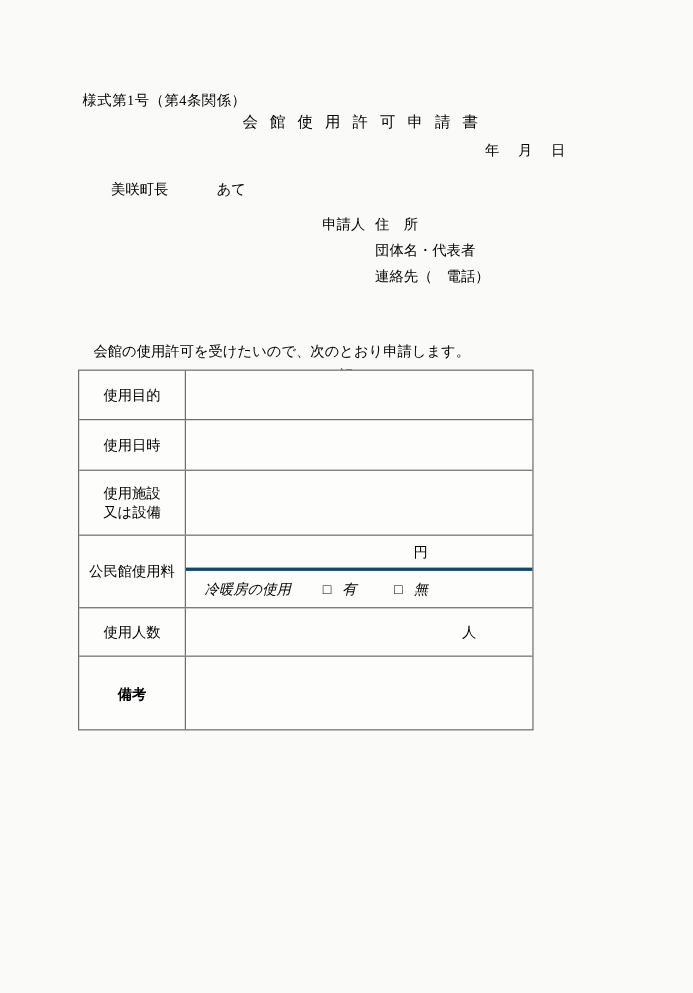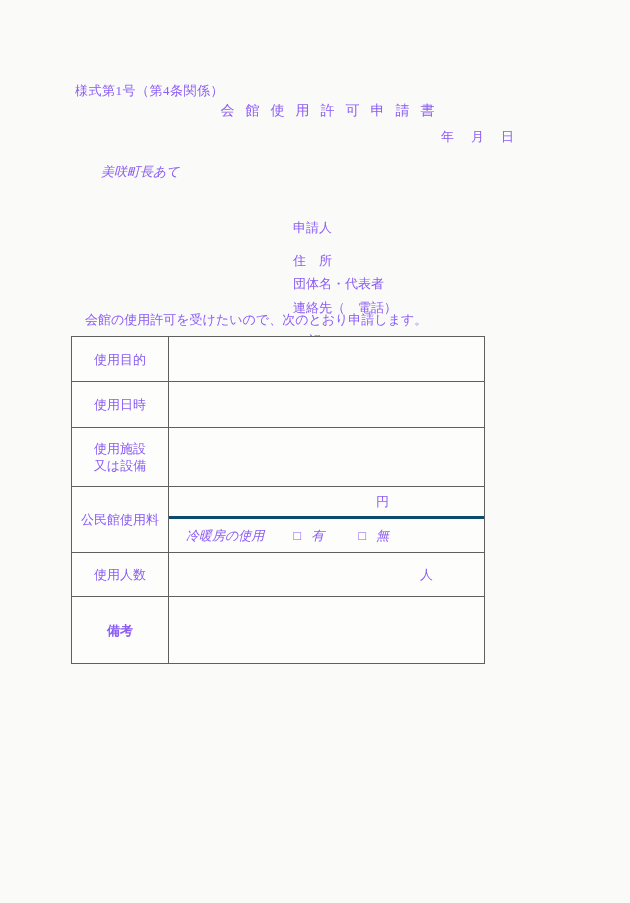--- a/index.html
+++ b/index.html
@@ -6,21 +6,21 @@
   html, body { width: 630px; }
   body {
     font-family: "Liberation Serif", "DejaVu Serif", serif;
     background: #ffffff;
   }
   .page {
     position: relative;
     width: 630px;
     height: 903px;
     background: #fafaf9;
-    color: #8b5cf6;
+    color: #000000;
     font-size: 13px;
     overflow: hidden;
   }
   .abs { position: absolute; }
 
   .form-number { left: 75px; top: 82px; letter-spacing: 0.5px; }
 
   .title-row {
     left: 0; right: 0; top: 102px;
     text-align: center;
@@ -30,28 +30,27 @@
     margin-left: 25px;
   }
 
   .date-line {
     left: 441px; top: 128px;
     display: inline-flex; gap: 17px;
   }
 
   .addressee {
     left: 101px; top: 163px;
-    display: inline-flex;  font-style: italic;
+    display: inline-flex; gap: 44px;
   }
 
   .applicant {
-    left: 293px; top: 216px;
+    left: 293px; top: 192px;
     display: flex; gap: 9px;
     line-height: 23.5px;
-    flex-direction: column;
   }
   .applicant .fields div { height: 23.5px; }
   .contact-line {
     width: 218px;
     display: flex; 
   }
 
   .intro { left: 85px; top: 311px; text-align: right; }
 
   .section-mark { left: 0; right: 0; top: 332px; text-align: center; }

